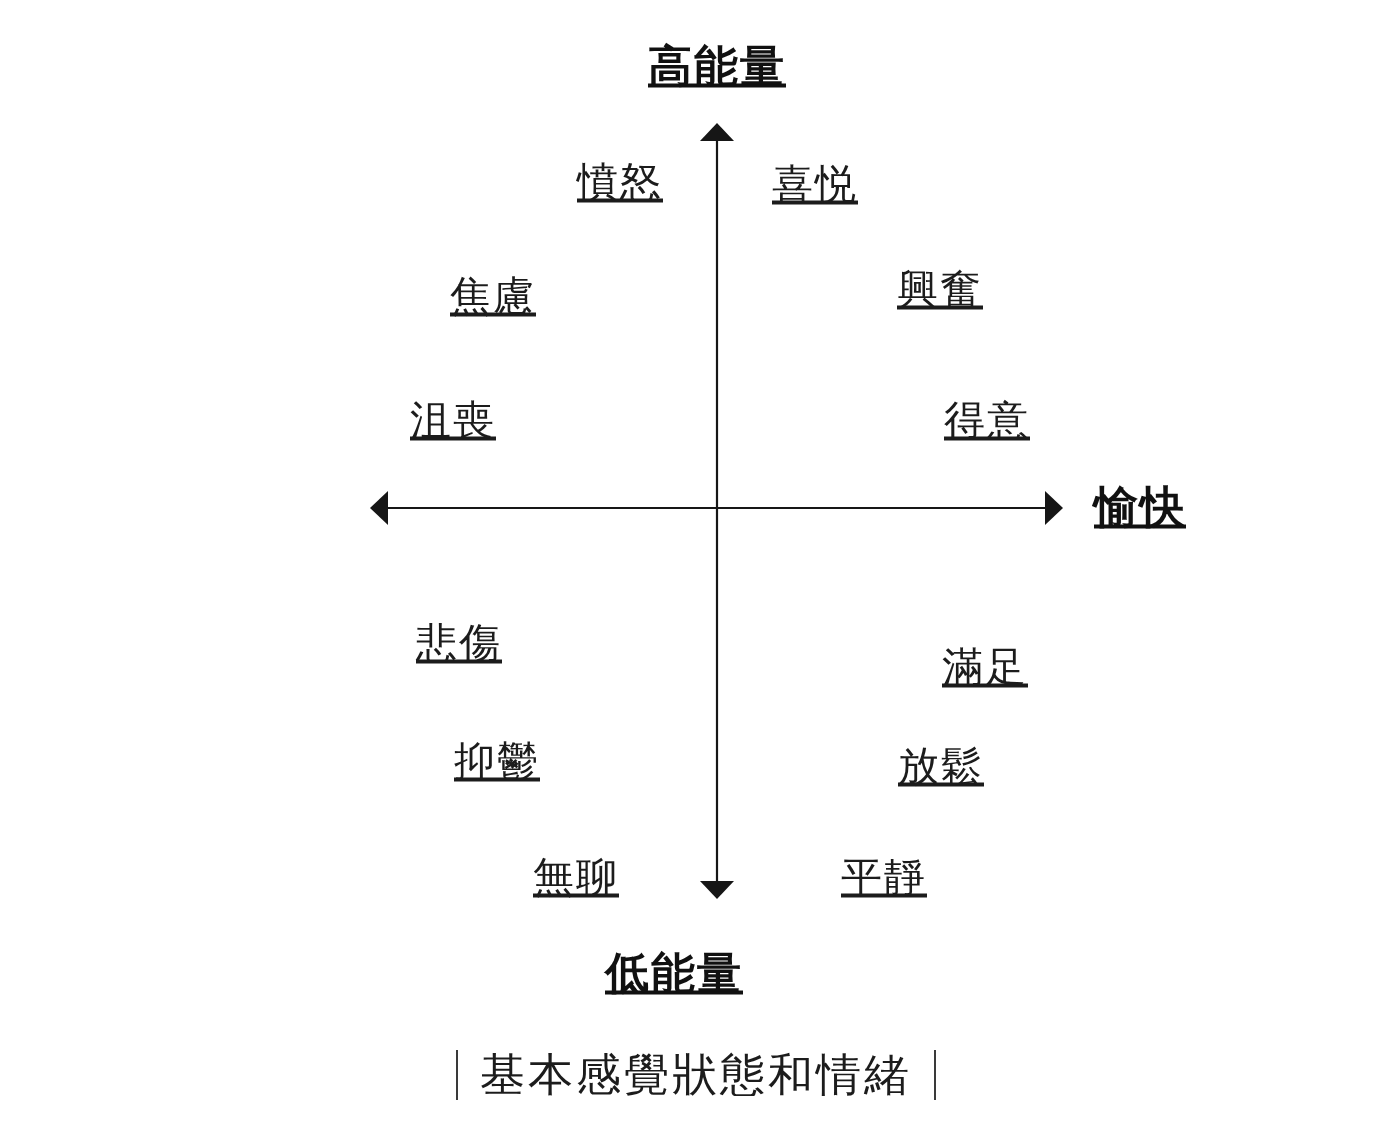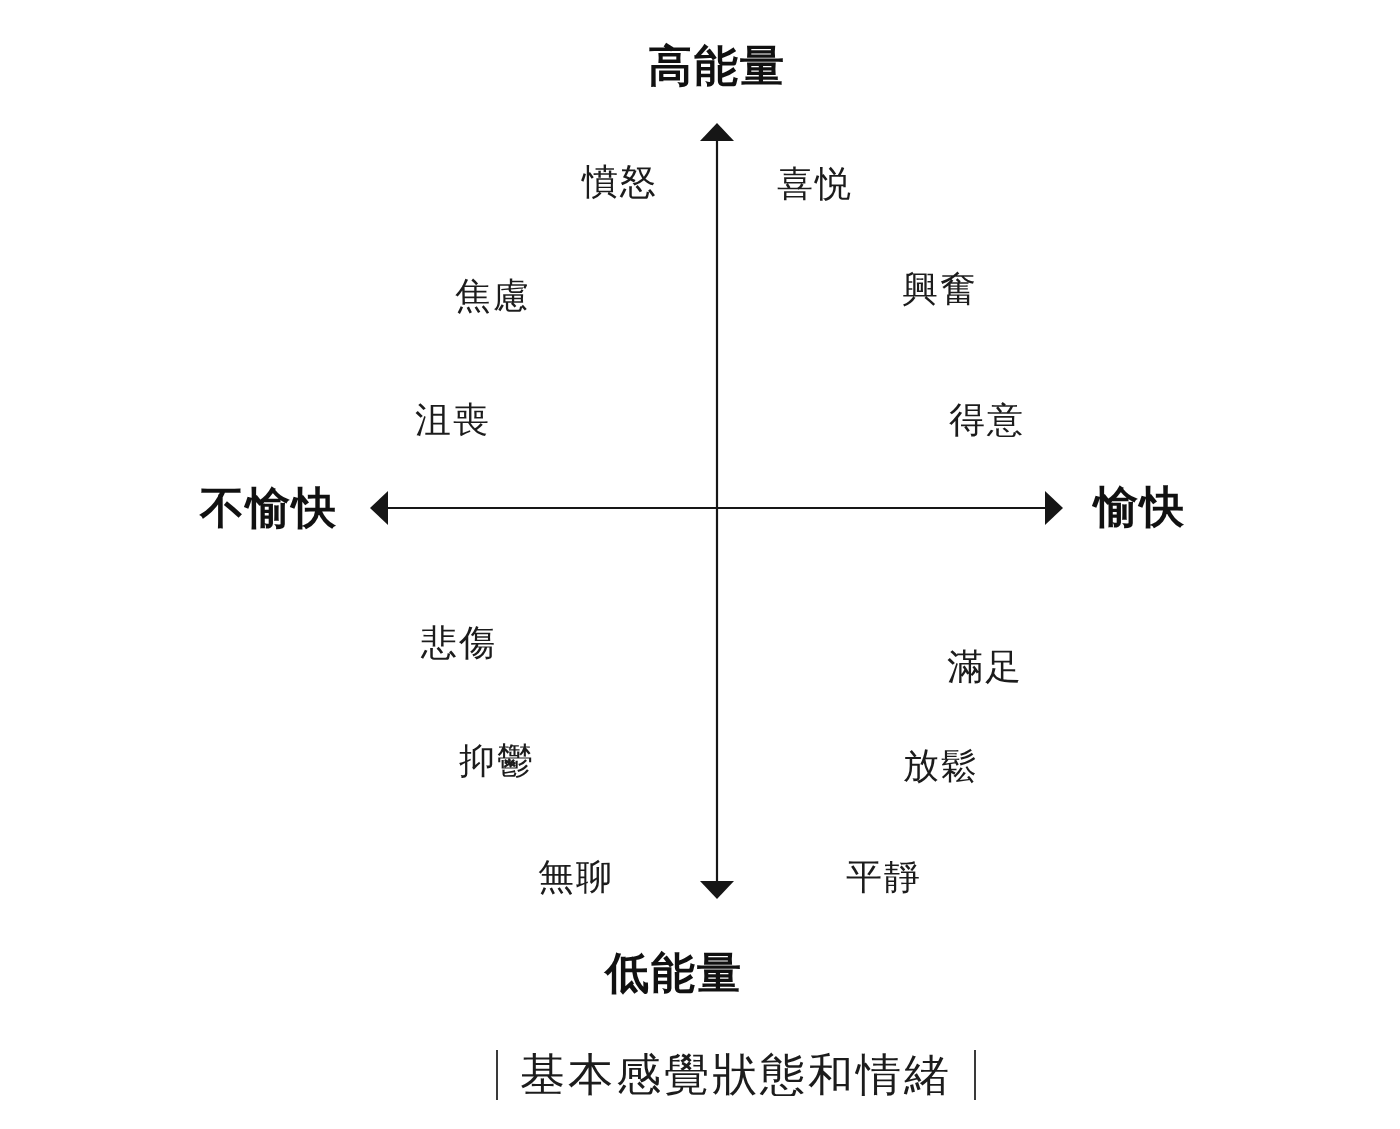--- a/index.html
+++ b/index.html
@@ -21,34 +21,35 @@
     left: 0;
     top: 0;
     width: 1400px;
     height: 1129px;
   }
   .label {
     position: absolute;
     transform: translate(-50%, -50%);
     white-space: nowrap;
     letter-spacing: 2px;
+    text-decoration: underline;
   }
   .axis-title {
     font-size: 44px;
     font-weight: 700;
     color: #111111;
   }
   .emotion {
-    font-size: 36px;
+    font-size: 41px;
     font-weight: 300;
     color: #1c1c1c;
   }
   .caption {
     position: absolute;
-    left: 736px;
+    left: 696px;
     top: 1075px;
     transform: translate(-50%, -50%);
     display: flex;
     align-items: center;
     gap: 22px;
   }
   .caption-text {
     font-size: 45px;
     font-weight: 300;
     letter-spacing: 3px;
@@ -73,21 +74,20 @@
     <line x1="386" y1="508" x2="1047" y2="508" stroke="#161616" stroke-width="2.2"></line>
 
     <polygon points="717,123 700,141 734,141" fill="#161616"></polygon>
     <polygon points="717,899 700,881 734,881" fill="#161616"></polygon>
     <polygon points="370,508 388,491 388,525" fill="#161616"></polygon>
     <polygon points="1063,508 1045,491 1045,525" fill="#161616"></polygon>
   </svg>
 
   <div class="label axis-title" style="left:717px; top:66px;">高能量</div>
   <div class="label axis-title" style="left:674px; top:973px;">低能量</div>
-  <div class="label axis-title" style="left:269px; top:508px;">不愉快</div>
   <div class="label axis-title" style="left:1140px; top:507px;">愉快</div>
 
   <div class="label emotion" style="left:620px; top:182px;">憤怒</div>
   <div class="label emotion" style="left:493px; top:296px;">焦慮</div>
   <div class="label emotion" style="left:453px; top:420px;">沮喪</div>
 
   <div class="label emotion" style="left:815px; top:184px;">喜悦</div>
   <div class="label emotion" style="left:940px; top:289px;">興奮</div>
   <div class="label emotion" style="left:987px; top:420px;">得意</div>
 

